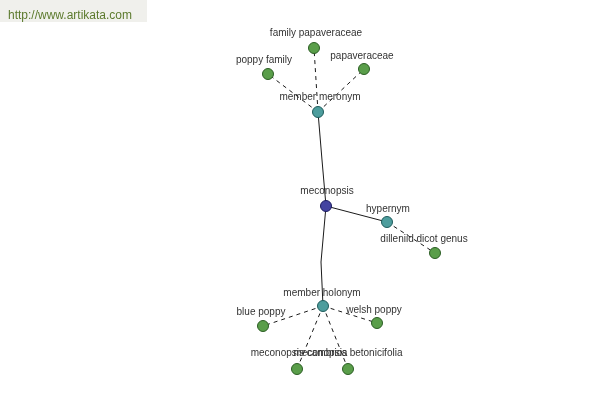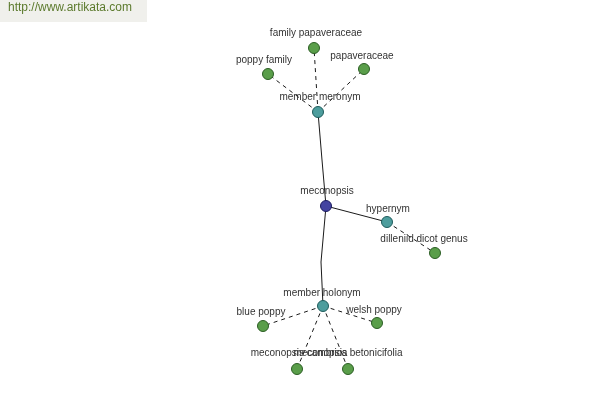--- a/index.html
+++ b/index.html
@@ -18,21 +18,21 @@
     background: #ffffff;
   }
   .url-bar {
     position: absolute;
     left: 0;
     top: 0;
     width: 147px;
     height: 22px;
     background: #f0f0ec;
     display: flex;
-    align-items: flex-start;
+    align-items: flex-end;
     box-sizing: border-box;
     padding-left: 8px;
   }
   .url-text {
     font-size: 12px;
     color: #5c7a2d;
     white-space: nowrap;
   }
   .graph-svg {
     position: absolute;

